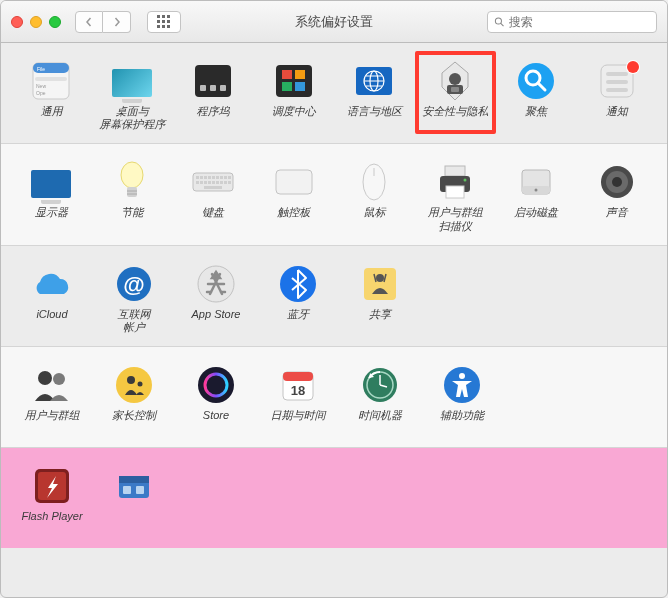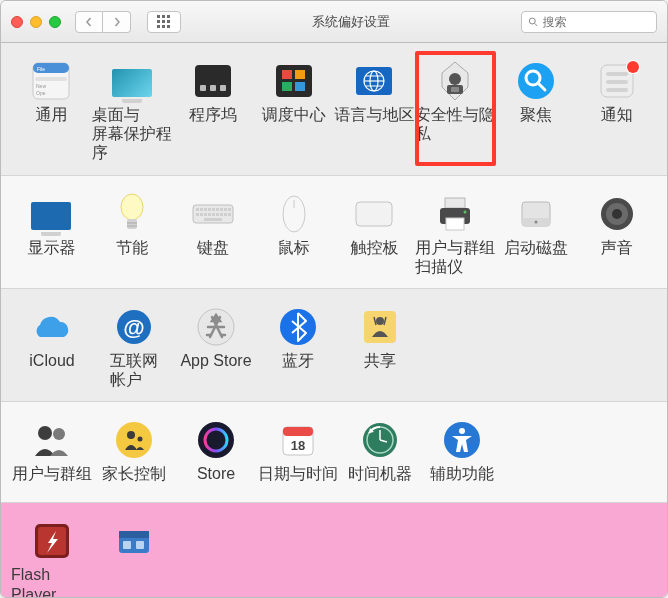--- a/index.html
+++ b/index.html
@@ -42,21 +42,21 @@
 }
 .navbtn:first-child { border-radius: 4px 0 0 4px; }
 .navbtn:last-child { border-radius: 0 4px 4px 0; border-left:none;}
 .gridbtn {
   width: 34px; height: 22px; margin-left:8px; background:#fff;
   border:1px solid #c4c4c4; border-radius:4px; display:flex;align-items:center;justify-content:center;
 }
 .gridbtn svg { width:14px; height:14px; }
 .title { flex:1; text-align:center; font-size:13px; color:#4a4a4a; }
 .search {
-  width: 136px; height: 22px; background:#fff; border:1px solid #c4c4c4;
+  width: 170px; height: 22px; background:#fff; border:1px solid #c4c4c4;
   border-radius:4px; display:flex; align-items:center; padding:0 6px; gap:4px;justify-content:flex-end;
 }
 .search svg { width:12px; height:12px; fill:#888; }
 .search input {
   border:none; outline:none; font-size:12px; width:100%; background:transparent;
 }
 
 .rows { flex:1; overflow-y:auto; }
 .row {
   display:flex;
@@ -69,21 +69,21 @@
   width: 82px;
   display:flex; flex-direction:column; align-items:center;
   gap:4px;
   cursor:pointer;
   position:relative;
 }
 .iconwrap {
   width:44px; height:40px; display:flex; align-items:center; justify-content:center;
   position:relative;
 }
-.label { font-size:16px; color:#3b3b3b; line-height:1.2; min-height:26px; white-space:pre-line;}
+.label { font-size:11px; color:#3b3b3b; text-align:center; line-height:1.2; min-height:26px; white-space:pre-line;font-style:italic;}
 .hl { position:absolute; top:-10px; left:0; right:0; bottom:-3px; border:4px solid #ff3b30; border-radius:2px; pointer-events:none;}
 .badge { position:absolute; top:0; right:0; width:12px; height:12px; border-radius:50%; background:#ff3b30; box-shadow:0 0 0 1px #fff;}
 
 
 .monitor { width:40px; height:28px; background:#1e6ab0; border-radius:2px; position:relative; margin-top:4px;}
 .monitor::after{content:'';position:absolute;bottom:-6px;left:50%;transform:translateX(-50%);width:20px;height:4px;background:#d1d1d1;border-radius:0 0 2px 2px;}
 
 </style>
 </head>
 <body>
@@ -265,34 +265,34 @@
               <rect x="29" y="14" width="3" height="3" fill="#cfcfcf"></rect>
               <rect x="33" y="14" width="3" height="3" fill="#cfcfcf"></rect>
               <rect x="37" y="14" width="3" height="3" fill="#cfcfcf"></rect>
         <rect x="13" y="19" width="18" height="3" fill="#cfcfcf"></rect>
       </svg>
           </div>
           <div class="label">键盘</div>
         </div>
         <div class="item">
           <div class="iconwrap">
+            <svg width="42" height="32" viewBox="0 0 42 32">
+        <rect x="3" y="4" width="36" height="24" rx="4" fill="#f2f2f2" stroke="#c4c4c4"></rect>
+      </svg>
+          </div>
+          <div class="label">触控板</div>
+        </div>
+        <div class="item">
+          <div class="iconwrap">
             <svg width="26" height="40" viewBox="0 0 26 40">
         <ellipse cx="13" cy="20" rx="11" ry="18" fill="#f7f7f7" stroke="#c9c9c9"></ellipse>
         <line x1="13" y1="6" x2="13" y2="14" stroke="#c9c9c9"></line>
       </svg>
           </div>
           <div class="label">鼠标</div>
-        </div>
-        <div class="item">
-          <div class="iconwrap">
-            <svg width="42" height="32" viewBox="0 0 42 32">
-        <rect x="3" y="4" width="36" height="24" rx="4" fill="#f2f2f2" stroke="#c4c4c4"></rect>
-      </svg>
-          </div>
-          <div class="label">触控板</div>
         </div>
         <div class="item">
           <div class="iconwrap">
             <svg width="40" height="40" viewBox="0 0 40 40">
         <rect x="10" y="4" width="20" height="10" fill="#e8e8e8" stroke="#b8b8b8"></rect>
         <rect x="5" y="14" width="30" height="16" rx="3" fill="#4a4a4a"></rect>
         <rect x="11" y="24" width="18" height="12" fill="#fff" stroke="#c8c8c8"></rect>
         <circle cx="30" cy="18" r="1.5" fill="#5fbf5f"></circle>
       </svg>
           </div>

